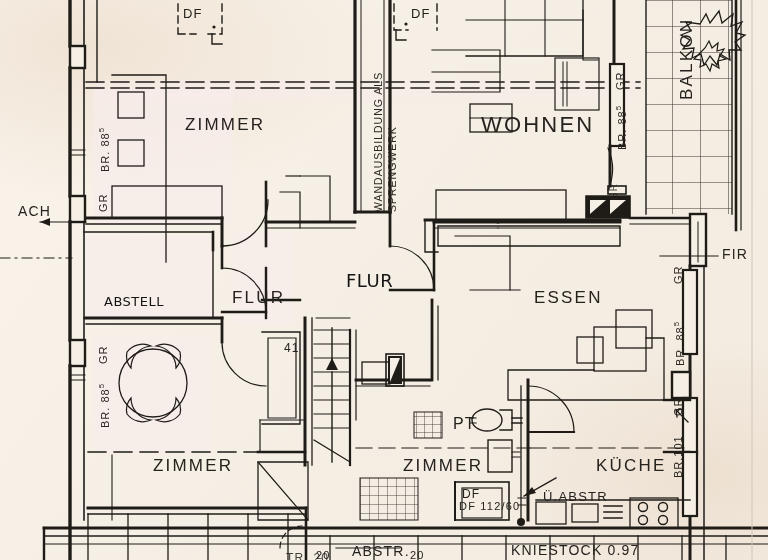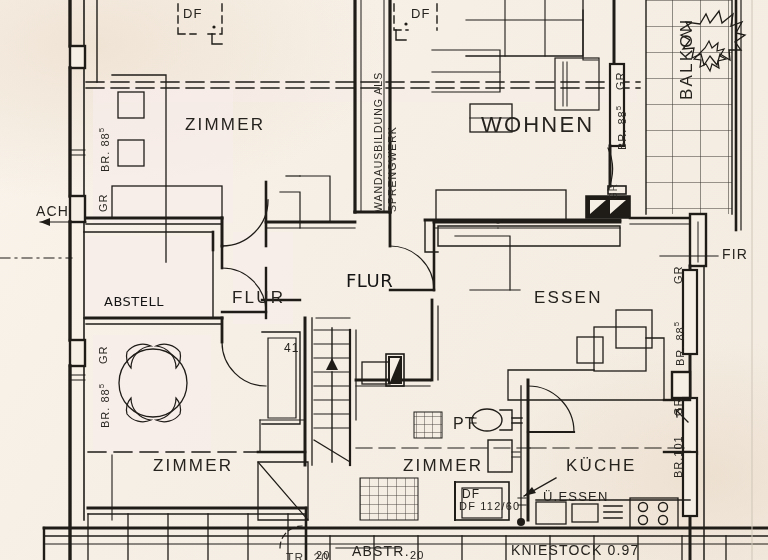--- a/index.html
+++ b/index.html
@@ -325,30 +325,30 @@
   <div class="dlab" style="left:232px;top:288px;font-size:17px;">FLUR</div>
 
   <div class="olab" style="left:346px;top:270px;font-size:18px;">FLUR</div>
 
   <div class="dlab" style="left:534px;top:288px;font-size:17px;">ESSEN</div>
 
   <div class="dlab" style="left:153px;top:456px;font-size:17px;">ZIMMER</div>
 
   <div class="dlab" style="left:403px;top:456px;font-size:17px;">ZIMMER</div>
 
-  <div class="dlab" style="left:566px;top:456px;font-size:17px;">KÜCHE</div>
+  <div class="dlab" style="left:596px;top:456px;font-size:17px;">KÜCHE</div>
 
   <div class="dlab vert tiny" style="left:372px;top:212px;font-size:10.5px;transform:rotate(-90deg);">WANDAUSBILDUNG ALS</div>
   <div class="dlab vert tiny" style="left:386px;top:212px;font-size:10.5px;transform:rotate(-90deg);">SPRENGWERK</div>
 
-  <div class="dlab sm" style="left:36px;top:203px;font-size:14px;">ACH</div>
+  <div class="dlab sm" style="left:18px;top:203px;font-size:14px;">ACH</div>
 
   <div class="dlab sm" style="left:722px;top:246px;font-size:14px;">FIR</div>
 
-  <div class="dlab sm" style="left:543px;top:489px;font-size:13px;">Ü.ESSEN</div>
+  <div class="dlab sm" style="left:543px;top:489px;font-size:13px;">Ü.ABSTR</div>
 
   <div class="dlab sm" style="left:511px;top:542px;font-size:14px;">KNIESTOCK 0.97</div>
 
   <div class="dlab sm" style="left:352px;top:543px;font-size:14px;">ABSTR.</div>
   <div class="dlab sm" style="left:316px;top:549px;font-size:11px;">20</div>
   <div class="dlab sm" style="left:410px;top:549px;font-size:11px;">20</div>
   <div class="dlab sm" style="left:286px;top:551px;font-size:12px;opacity:.85;">TR. 20</div>
 
   <div class="dlab sm" style="left:453px;top:415px;font-size:16px;">PT</div>
 

